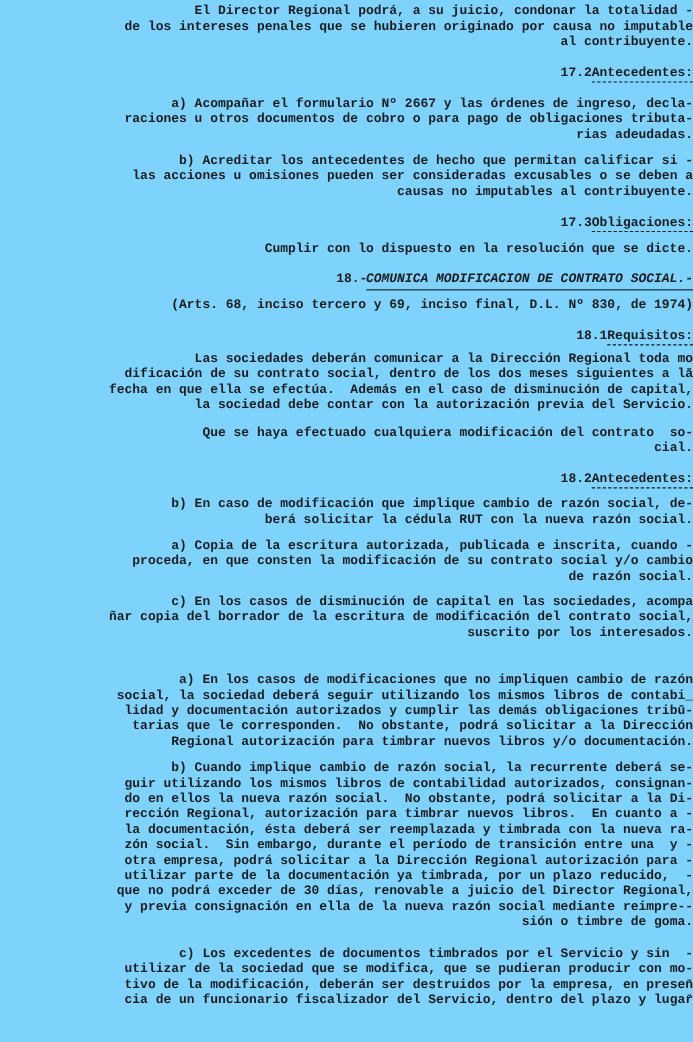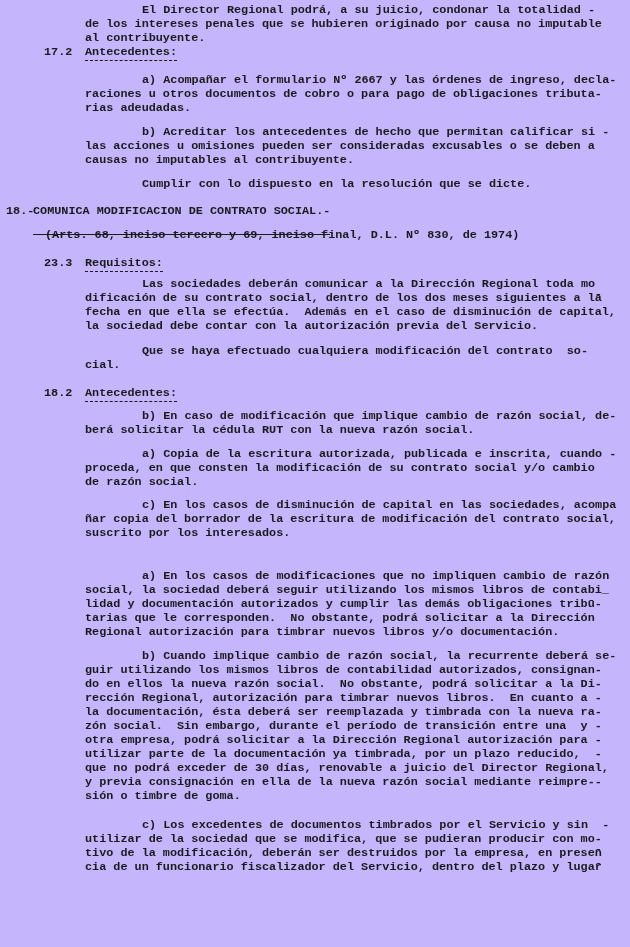--- a/index.html
+++ b/index.html
@@ -1,69 +1,71 @@
 <!DOCTYPE html>
 <html><head>
 <meta charset="utf-8">
 <style>
   html,body { margin:0; padding:0; background:#e8e8e8; }
   .page {
     position:relative;
     width:630px; height:947px;
     margin:0 auto;
-    background:#c4b5fd;
+    background:#7dd3fc;
     color:#1b1b1b;
     font-family:"Liberation Mono","DejaVu Sans Mono",monospace;
     font-size:11.8px;
     line-height:14px;
     font-weight:700;
     overflow:hidden;
     box-sizing:border-box;
+    text-align:right;
   }
   .para {
     margin-left:85px;
     width:545px;
     white-space:pre-wrap;
     text-indent:57px;
   }
   .sec { margin-left:44px; white-space:pre; }
   .sec .num { display:inline-block; width:41px; }
   .sec .stitle { border-bottom:1.3px dashed #1b1b1b; padding-bottom:1px; }
   .mainsec { margin-left:6px; white-space:pre; }
   .mainsec .mnum { display:inline-block; width:27px; }
-  .mainsec .mtitle { border-bottom:1.3px solid #1b1b1b; padding-bottom:16px; }
+  .mainsec .mtitle { border-bottom:1.3px solid #1b1b1b; padding-bottom:3px;font-style:italic; }
   .subtitle { margin-left:45px; white-space:pre; }
 </style>
 </head>
 <body>
 
 <div class="page">
 
   <div class="para" style="margin-top:3px">El Director Regional podrá, a su juicio, condonar la totalidad -
 de los intereses penales que se hubieren originado por causa no imputable
 al contribuyente.</div>
 
-  <div class="sec" style=""><span class="num">17.2</span><span class="stitle">Antecedentes:</span></div>
+  <div class="sec" style="margin-top:14px"><span class="num">17.2</span><span class="stitle">Antecedentes:</span></div>
 
   <div class="para" style="margin-top:14px">a) Acompañar el formulario Nº 2667 y las órdenes de ingreso, decla-
 raciones u otros documentos de cobro o para pago de obligaciones tributa-
 rias adeudadas.</div>
 
   <div class="para" style="margin-top:10px">b) Acreditar los antecedentes de hecho que permitan calificar si -
 las acciones u omisiones pueden ser consideradas excusables o se deben a
 causas no imputables al contribuyente.</div>
 
+  <div class="sec" style="margin-top:14px"><span class="num">17.3</span><span class="stitle">Obligaciones:</span></div>
 
   <div class="para" style="margin-top:10px">Cumplir con lo dispuesto en la resolución que se dicte.</div>
 
   <div class="mainsec" style="margin-top:13px"><span class="mnum">18.-</span><span class="mtitle">COMUNICA MODIFICACION DE CONTRATO SOCIAL.-</span></div>
 
   <div class="subtitle" style="margin-top:10px">(Arts. 68, inciso tercero y 69, inciso final, D.L. Nº 830, de 1974)</div>
 
-  <div class="sec" style="margin-top:14px"><span class="num">23.3</span><span class="stitle">Requisitos:</span></div>
+  <div class="sec" style="margin-top:14px"><span class="num">18.1</span><span class="stitle">Requisitos:</span></div>
 
   <div class="para" style="margin-top:7px">Las sociedades deberán comunicar a la Dirección Regional toda mo
 dificación de su contrato social, dentro de los dos meses siguientes a lā
 fecha en que ella se efectúa.  Además en el caso de disminución de capital,
 la sociedad debe contar con la autorización previa del Servicio.</div>
 
   <div class="para" style="margin-top:11px">Que se haya efectuado cualquiera modificación del contrato  so-
 cial.</div>
 
   <div class="sec" style="margin-top:14px"><span class="num">18.2</span><span class="stitle">Antecedentes:</span></div>

